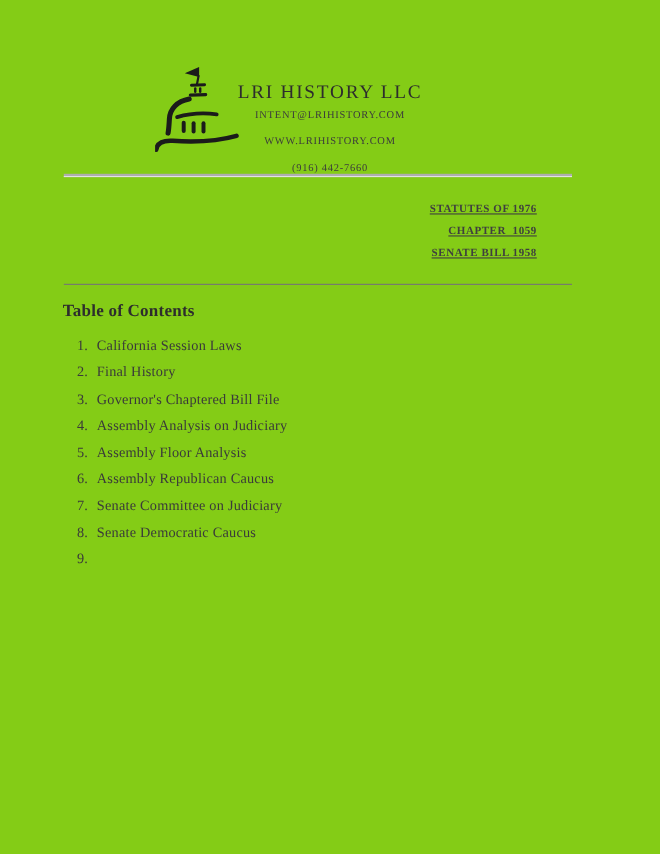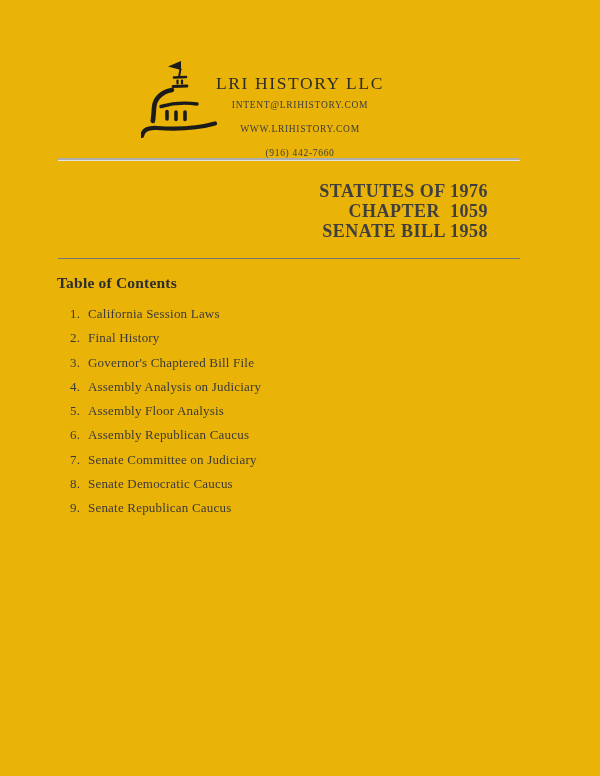--- a/index.html
+++ b/index.html
@@ -4,21 +4,21 @@
 <style>
   html, body {
     margin: 0;
     padding: 0;
     background: #ffffff;
   }
   .page {
     position: relative;
     width: 600px;
     height: 776px;
-    background: #eab308;
+    background: #84cc16;
     font-family: "Liberation Serif", serif;
     color: #3a3a3a;
     overflow: hidden;
   }
 
   
   .logo {
     position: absolute;
     left: 141px;
     top: 57px;
@@ -68,25 +68,26 @@
 
   
   .reference-block {
     position: absolute;
     right: 112px;
     top: 181px;
     text-align: right;
   }
   .reference-line {
     font-weight: bold;
-    font-size: 18px;
+    font-size: 10px;
     line-height: 20px;
     letter-spacing: 0.5px;
     color: #3f3f3f;
     white-space: pre;
+    text-decoration: underline;
   }
 
   
   .toc-heading {
     position: absolute;
     left: 57px;
     top: 274px;
     font-weight: bold;
     font-size: 15.5px;
     letter-spacing: 0.2px;
@@ -189,17 +190,16 @@
     <div class="toc-item">
       <span class="toc-num">7.</span>
       <span class="toc-label">Senate Committee on Judiciary</span>
     </div>
     <div class="toc-item">
       <span class="toc-num">8.</span>
       <span class="toc-label">Senate Democratic Caucus</span>
     </div>
     <div class="toc-item">
       <span class="toc-num">9.</span>
-      <span class="toc-label">Senate Republican Caucus</span>
     </div>
   </div>
 
 </div>
 
 </body></html>

